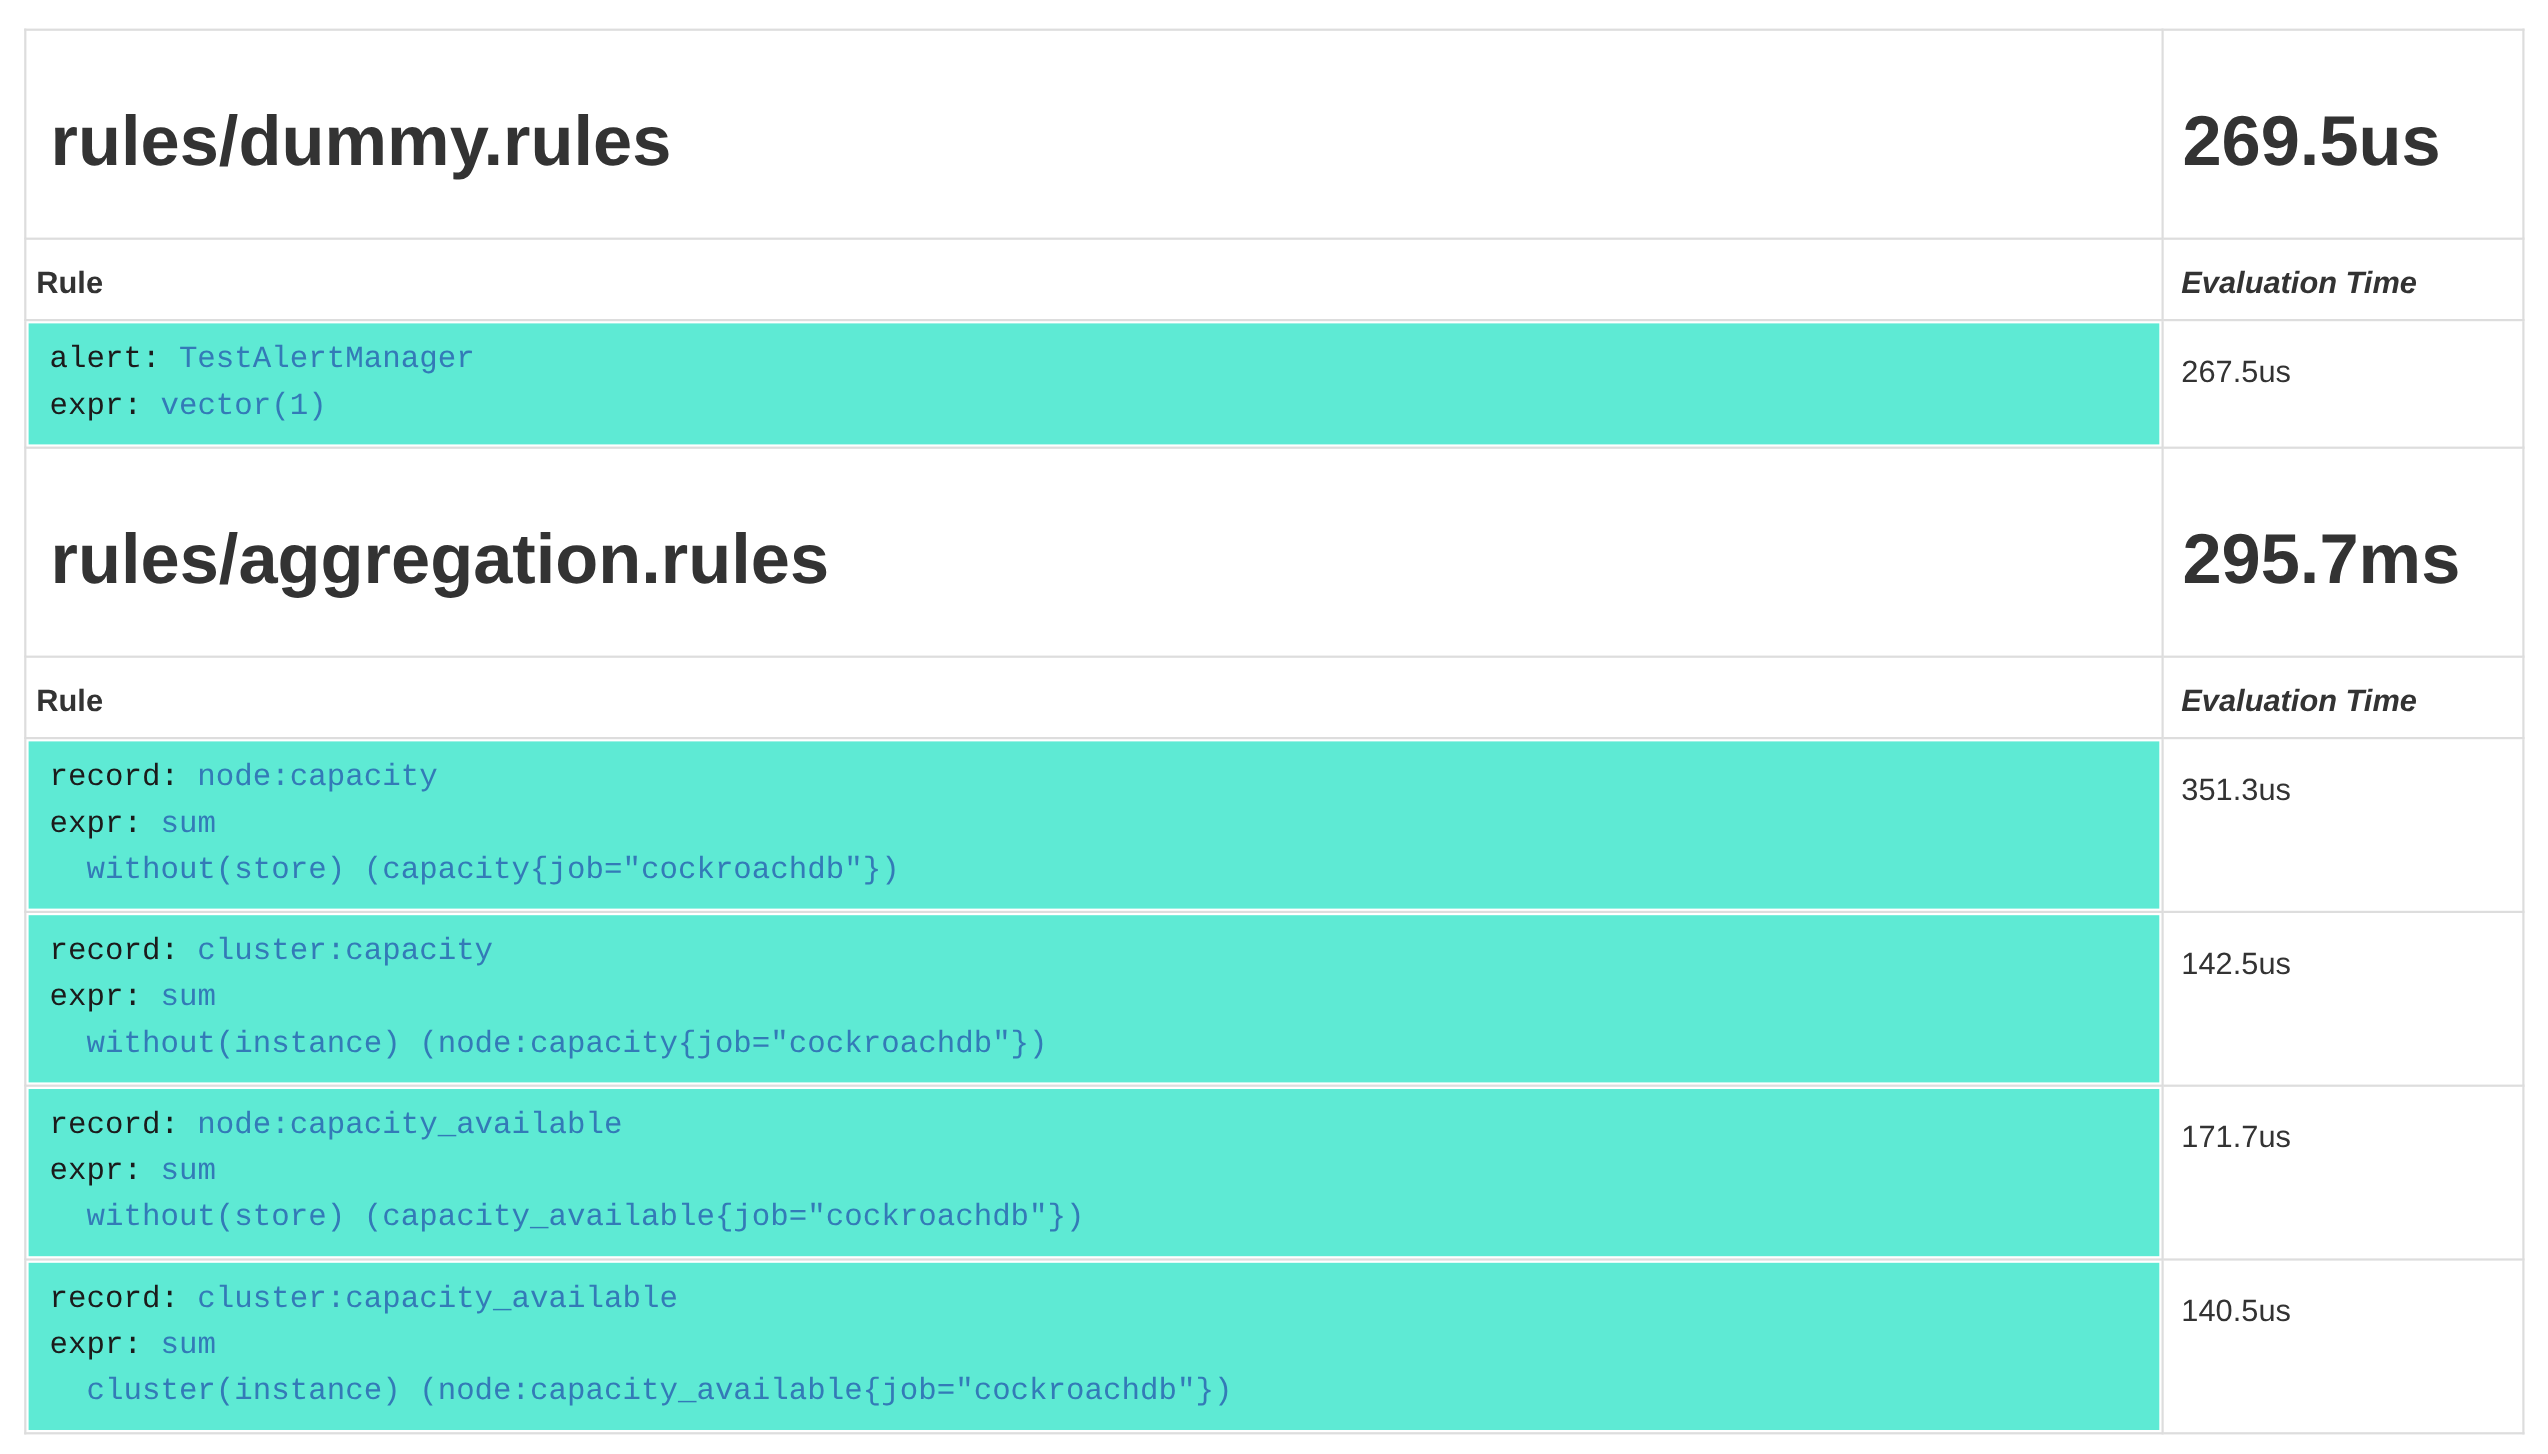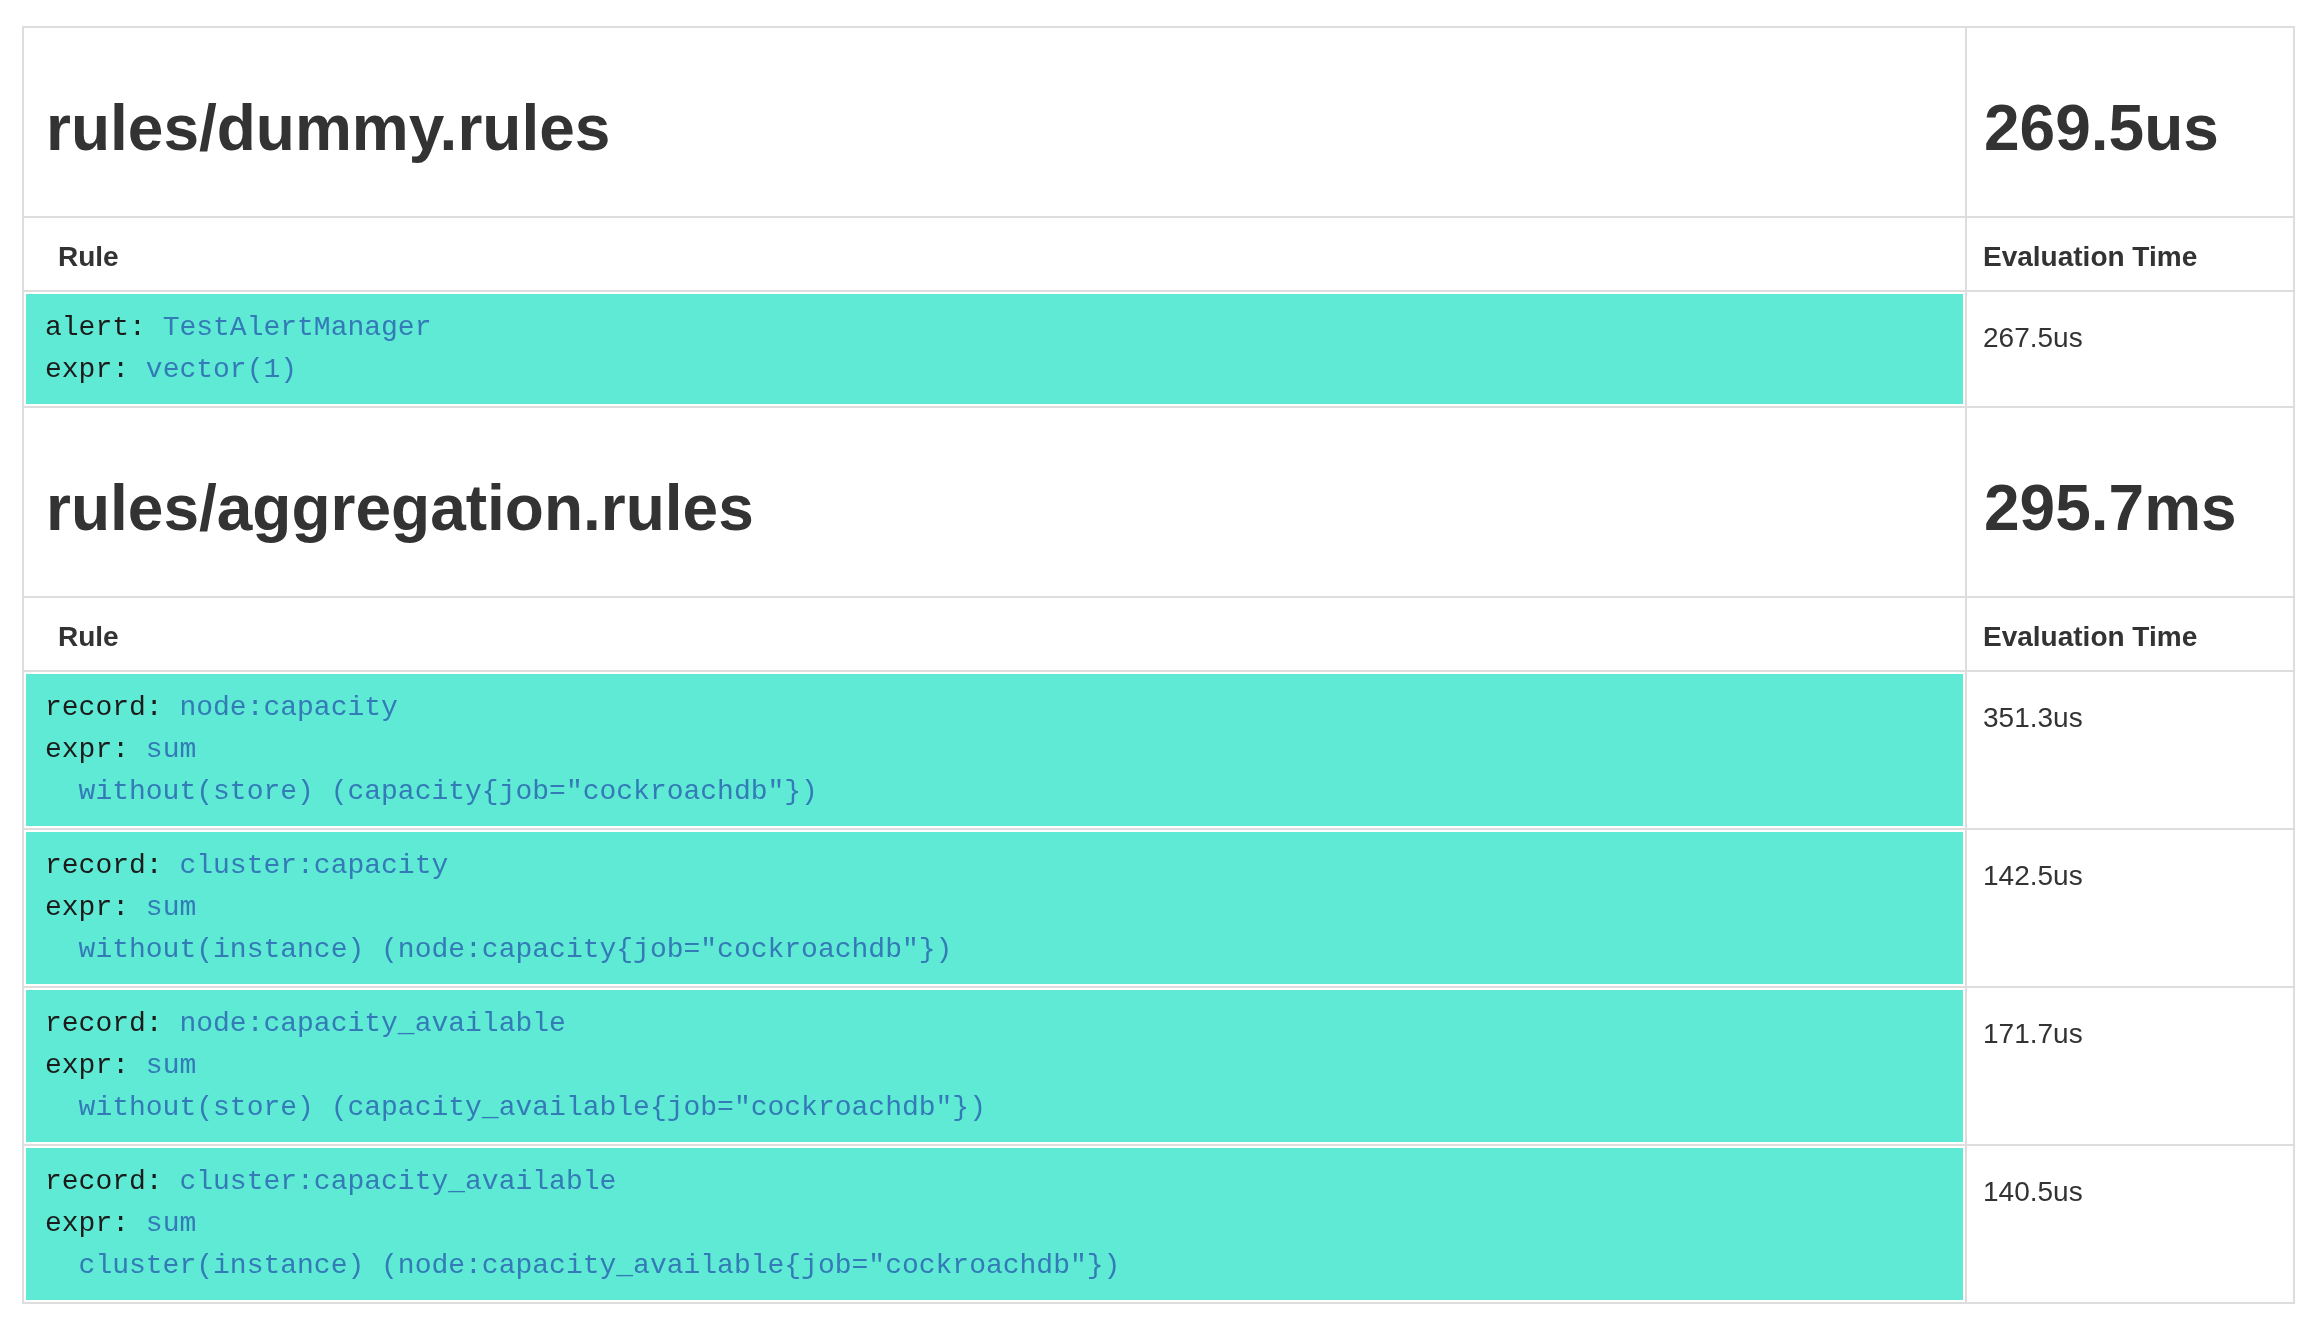--- a/index.html
+++ b/index.html
@@ -51,23 +51,23 @@
   .group-title { padding-left: 21px; }
   .group-time  { padding-left: 16px; }
 
   tr.header-row th {
     height: 74px;
     vertical-align: middle;
     text-align: left;
     font-size: 28px;
     font-weight: 700;
     color: #333333;
-    padding: 6px 0 0 34px;
+    padding: 6px 0 0 9px;
   }
-  tr.header-row th.eval-th { padding-left: 16px; }
+  tr.header-row th.eval-th { padding-left: 16px; font-style: italic; }
 
   tr.rule-row td { vertical-align: top; }
   td.rule-cell { padding: 2px; }
   .code {
     background: #5eead4;
     padding: 13px 10px 13px 19px;
     font-family: "Liberation Mono", "DejaVu Sans Mono", monospace;
     font-size: 28px;
     line-height: 42px;
     color: #1b1b1b;

